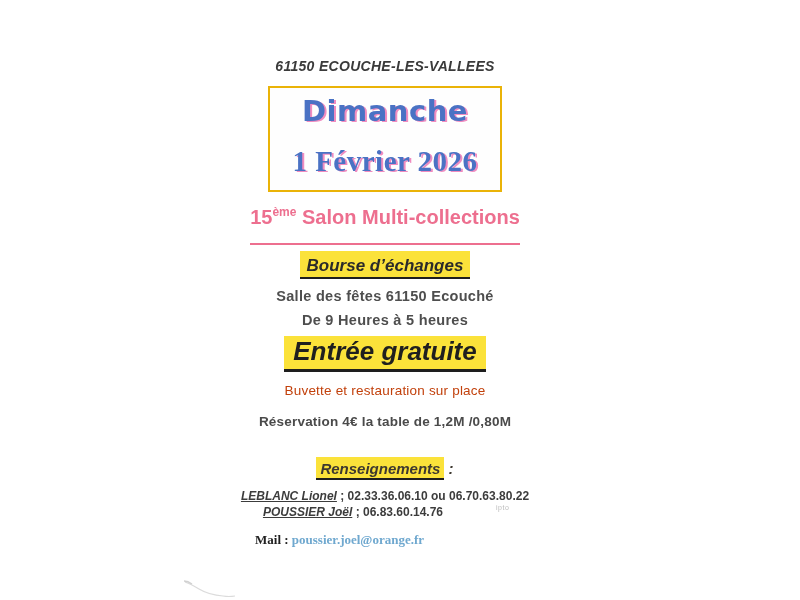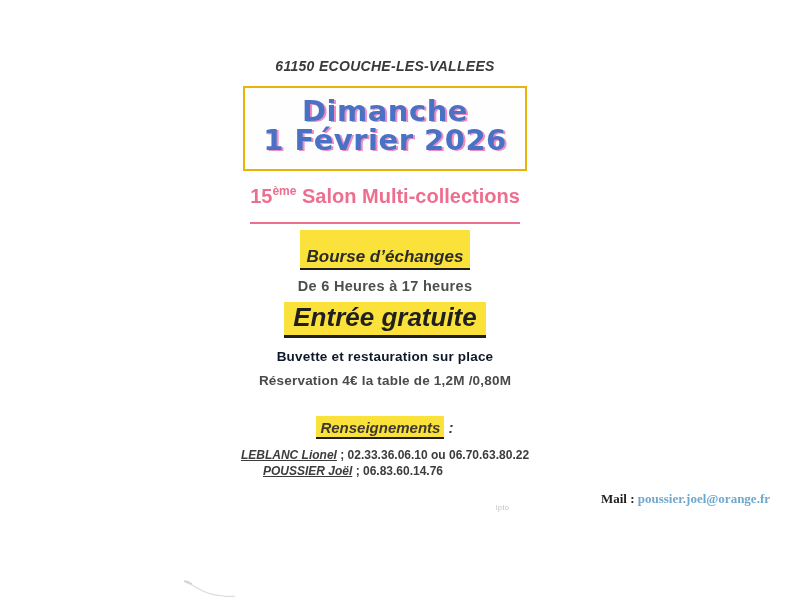--- a/index.html
+++ b/index.html
@@ -37,64 +37,64 @@
   }
   .date-day,.date-date{
     font-family:"DejaVu Sans",sans-serif;
     font-weight:800;
     font-size:29px;
     line-height:1;
     color:var(--date-blue,#4a72c4);
     text-shadow:2px 1px 0 var(--date-outline-pink,#f08cc0);
     letter-spacing:.5px;
   }
-  .date-date{}
+  .date-date{margin-top:21px;font-family:Liberation Serif, serif;}
   .salon-line{
     margin-top:13px;
     font-size:20px;font-weight:bold;
     color:var(--salon-pink,#ed6f8f);
   }
   .salon-inner{
     display:inline-block;
     border-bottom:2px solid currentColor;
     padding-bottom:14px;
   }
   .salon-inner sup{font-size:12px;}
   .hl{
     display:inline-block;
     background:var(--highlight-yellow,#fbe23a);
     border-bottom:2px solid #1e1e1e;
   }
   .bourse-line{margin-top:6px;}
   .bourse-line .hl{
     font-size:17px;font-weight:bold;font-style:italic;
     color:#2a2a2a;
-    padding:17px 7px 1px;
+    padding:5px 7px 1px;
   }
   .venue-line{
     margin-top:9px;
     font-size:14.5px;font-weight:bold;color:#4e4e4e;letter-spacing:.3px;
   }
   .hours-line{
     margin-top:8px;
     font-size:14.5px;font-weight:bold;color:#4e4e4e;letter-spacing:.3px;
   }
   .entree-line{margin-top:8px;}
   .entree-line .hl{
     font-size:26px;font-weight:bold;font-style:italic;
     color:#1f1f1f;
     padding:0 9px 2px;
     border-bottom-width:3px;
   }
   .amenities-line{
     margin-top:11px;
-    font-size:13.5px;font-weight:bold;color:#0f172a;letter-spacing:.2px;
+    font-size:13.5px;font-weight:normal;color:#c2410c;letter-spacing:.2px;
   }
   .reservation-line{
-    margin-top:9px;
+    margin-top:16px;
     font-size:13.5px;font-weight:bold;color:#4a4a4a;letter-spacing:.2px;
   }
   .renseignements-line{margin-top:28px;font-size:15px;}
   .renseignements-line .hl{
     font-weight:bold;font-style:italic;
     color:#3d3830;
     padding:3px 4px 1px;
   }
   .renseignements-colon{
     font-weight:bold;font-style:italic;color:#3d3830;
@@ -107,21 +107,21 @@
     line-height:16px;
   }
   .contact-row-2{padding-left:22px;}
   .contact-name{
     font-style:italic;
     text-decoration:underline;
     text-underline-offset:1px;
   }
   .mail-line{
     margin-top:12px;
-    text-align:right;
+    text-align:left;
     margin-left:255px;
     font-size:13px;
   }
   .mail-label{
     font-family:"Liberation Serif",serif;
     font-weight:bold;color:#1f1f1f;
   }
   .mail-sep{font-family:"Liberation Serif",serif;font-weight:bold;color:#1f1f1f;}
   .mail-address{
     font-family:"Liberation Serif",serif;
@@ -156,22 +156,23 @@
     </div>
 
     <div class="salon-line">
       <span class="salon-inner"><span>15</span><sup>ème</sup><span> Salon Multi-collections</span></span>
     </div>
 
     <div class="bourse-line">
       <span class="hl">Bourse d’échanges</span>
     </div>
 
-
-    <div class="hours-line">De 6 Heures à 17 heures</div>
+    <div class="venue-line">Salle des fêtes 61150 Ecouché</div>
+
+    <div class="hours-line">De 9 Heures à 5 heures</div>
 
     <div class="entree-line">
       <span class="hl">Entrée gratuite</span>
     </div>
 
     <div class="amenities-line">Buvette et restauration sur place</div>
 
     <div class="reservation-line">Réservation 4€ la table de 1,2M /0,80M</div>
 
     <div class="renseignements-line">

